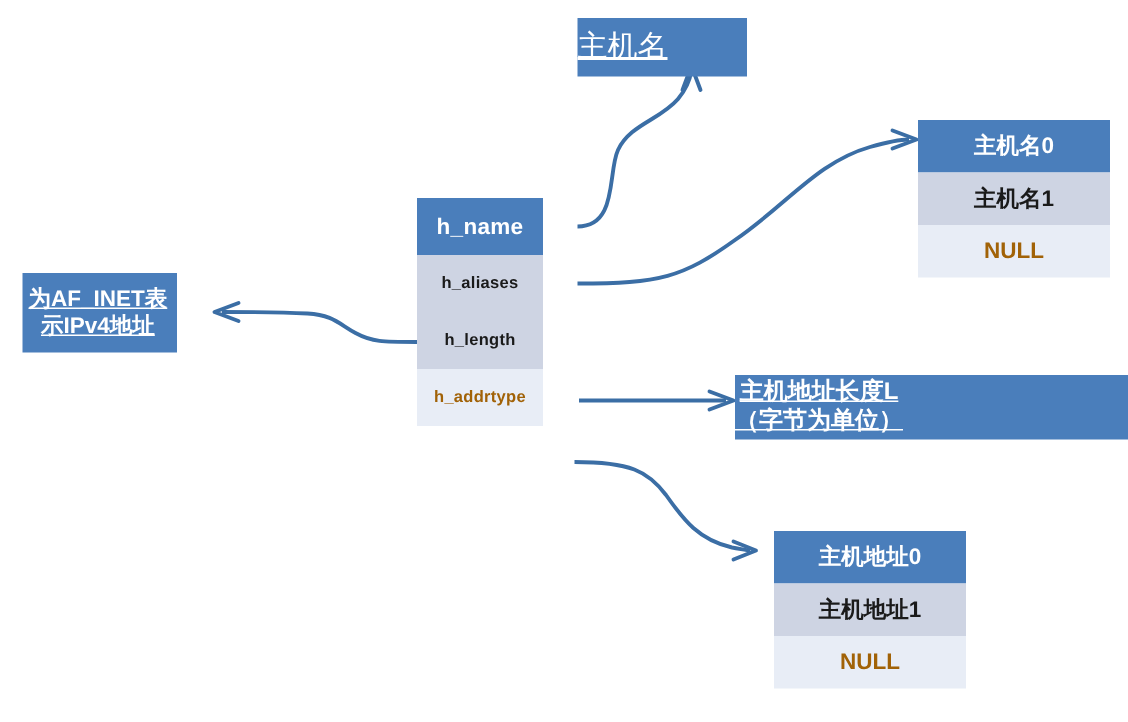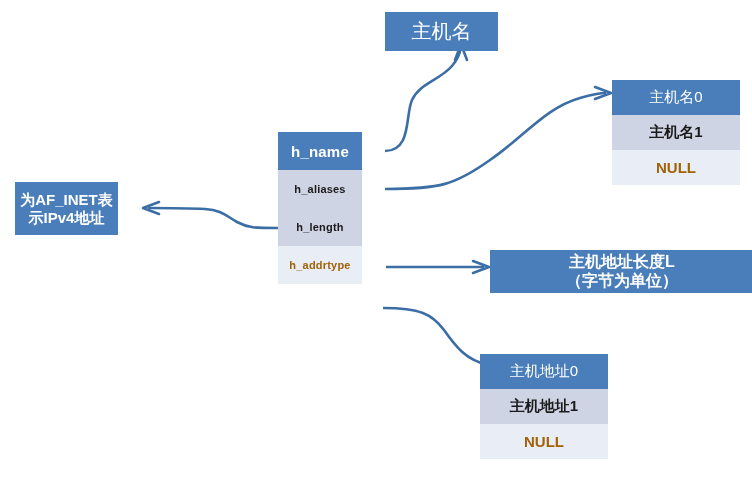--- a/index.html
+++ b/index.html
@@ -13,24 +13,24 @@
     height: 481px;
     background: #ffffff;
     overflow: hidden;
     font-family: "Liberation Sans", "DejaVu Sans", sans-serif;
   }
   .box {
     position: absolute;
     box-sizing: border-box;
     display: flex;
     align-items: center;
-    justify-content: center;
     text-align: center;
     line-height: 1.18;
     white-space: pre-line;
+    text-decoration: underline;
   }
   
   .fill-blue   { background: #4a7ebb; color: #ffffff; font-weight: bold; }
   .fill-mid    { background: #ced4e3; color: #1a1a1a; }
   .fill-light  { background: #e8edf6; color: #a16207; }
 
   
   #struct { position: absolute; left: 278px; top: 132px; width: 84px; }
   #struct .row {
     position: relative;
@@ -49,21 +49,21 @@
   .listbox { position: absolute; box-sizing: border-box; }
   .listbox .lrow {
     box-sizing: border-box;
     display: flex;
     align-items: center;
     justify-content: center;
     height: 35px;
     font-size: 15px;
     font-weight: bold;
   }
-  .listbox .lrow.hdr { font-weight: normal; }
+  .listbox .lrow.hdr { font-weight: bold; }
 
   
   #wires {
     position: absolute;
     left: 0; top: 0;
     width: 752px; height: 481px;
     pointer-events: none;
   }
   .wire { fill: none; stroke: #3b6ea5; stroke-width: 2.6; }
   .whead { fill: none; stroke: #3b6ea5; stroke-width: 2.6; stroke-linecap: round; stroke-linejoin: round; }
@@ -125,21 +125,21 @@
         <span>主机名0</span>
       </div>
     <div class="lrow fill-mid">
         <span>主机名1</span>
       </div>
     <div class="lrow fill-light">
         <span>NULL</span>
       </div>
   </div>
 
-  <div class="listbox" style="left:480px; top:354px; width:128px;">
+  <div class="listbox" style="left:516px; top:354px; width:128px;">
     <div class="lrow hdr fill-blue">
         <span>主机地址0</span>
       </div>
     <div class="lrow fill-mid">
         <span>主机地址1</span>
       </div>
     <div class="lrow fill-light">
         <span>NULL</span>
       </div>
   </div>

